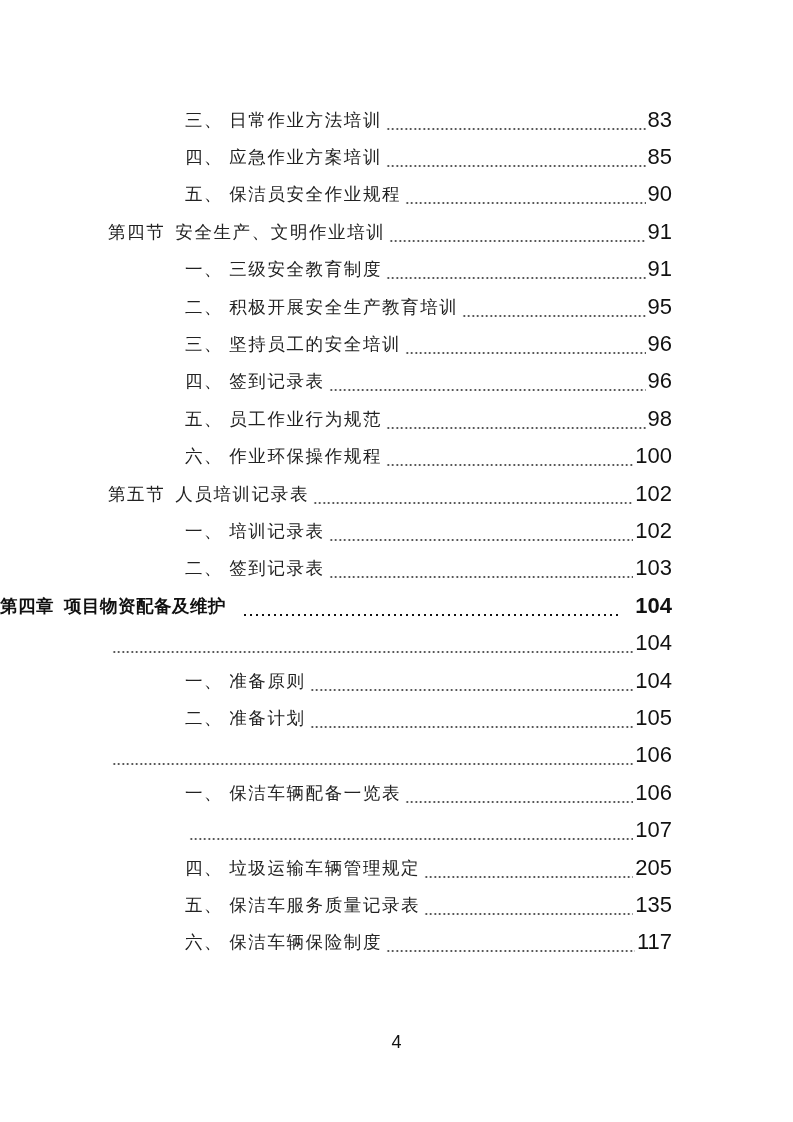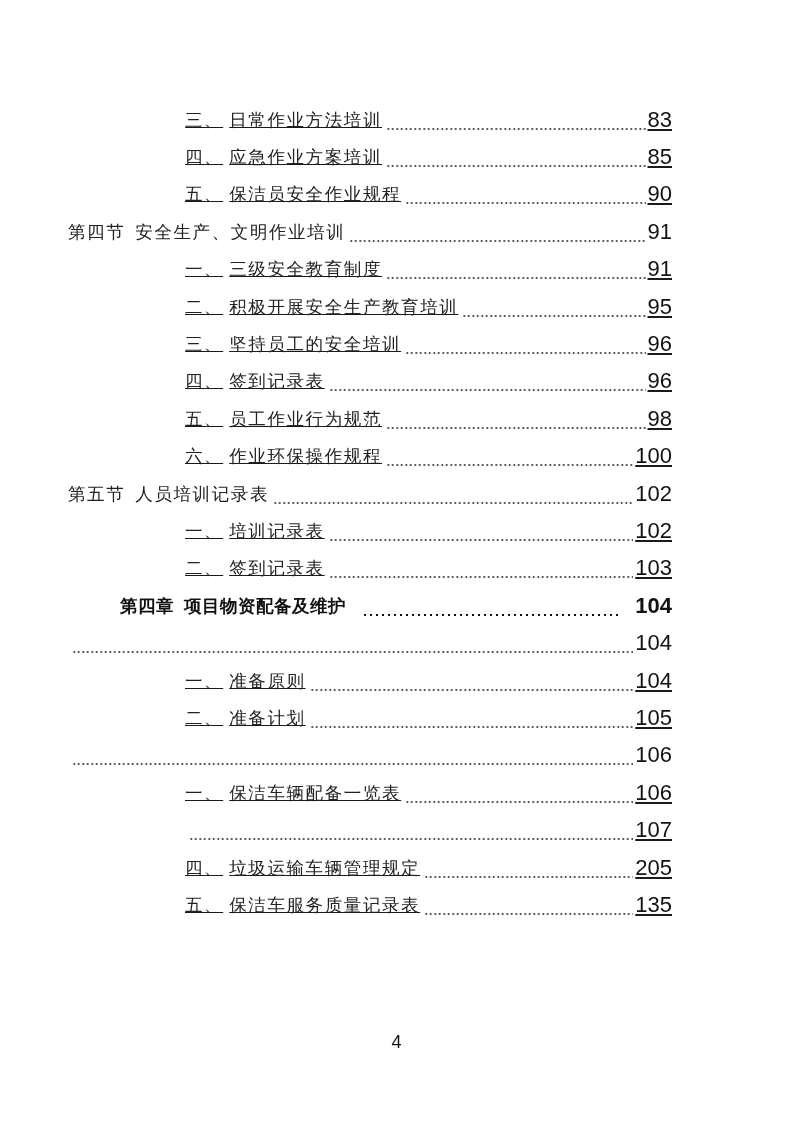--- a/index.html
+++ b/index.html
@@ -22,23 +22,23 @@
       width: 793px;
     }
     .toc-entry {
       position: relative;
       height: 37.4px;
       display: flex;
       align-items: center;
       font-size: 17.5px;
       white-space: nowrap;
     }
-    .toc-entry.level-3 { padding-left: 185px; text-decoration: underline; }
-    .toc-entry.level-2 { padding-left: 68px; align-items: center; }
-    .toc-entry.level-1 { padding-left: 120px; font-weight: bold; gap: 12px; }
+    .toc-entry.level-3 { padding-left: 185px; }
+    .toc-entry.level-2 { padding-left: 108px; align-items: center; }
+    .toc-entry.level-1 { font-weight: bold; gap: 12px; }
     .toc-entry .label {
       letter-spacing: 1.6px;
       color: #222;
       flex: 0 0 auto;
     }
     .toc-entry.level-1 .label { letter-spacing: 0.5px; color: #111; }
     .toc-entry .label .prefix { margin-right: 6px; }
     .toc-entry.level-2 .label .prefix { margin-right: 10px; }
     .toc-entry.level-1 .label .prefix { margin-right: 10px; }
     .toc-entry .leader {
@@ -179,15 +179,20 @@
     <div class="toc-entry level-3">
       <span class="label"><span class="prefix">四、</span><span class="title">垃圾运输车辆管理规定</span></span>
       <span class="leader"></span>
       <span class="page">205</span>
     </div>
     <div class="toc-entry level-3">
       <span class="label"><span class="prefix">五、</span><span class="title">保洁车服务质量记录表</span></span>
       <span class="leader"></span>
       <span class="page">135</span>
     </div>
+    <div class="toc-entry level-3">
+      <span class="label"><span class="prefix">六、</span><span class="title">保洁车辆保险制度</span></span>
+      <span class="leader"></span>
+      <span class="page">117</span>
+    </div>
   </div>
 
 <div class="page-number">4</div>
 
 </body></html>

